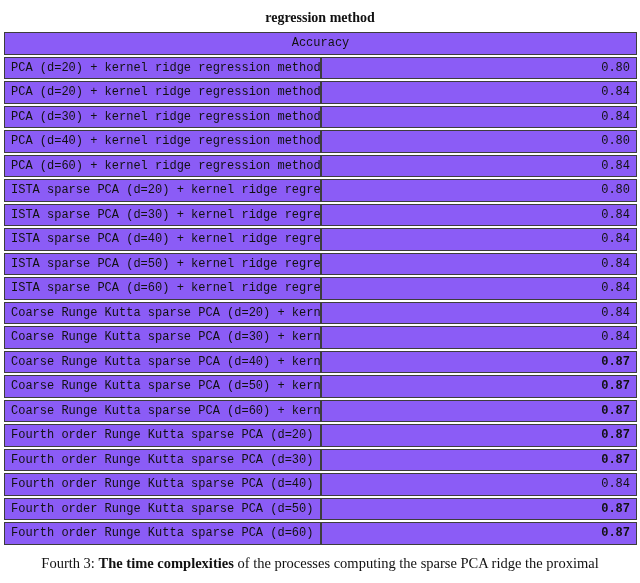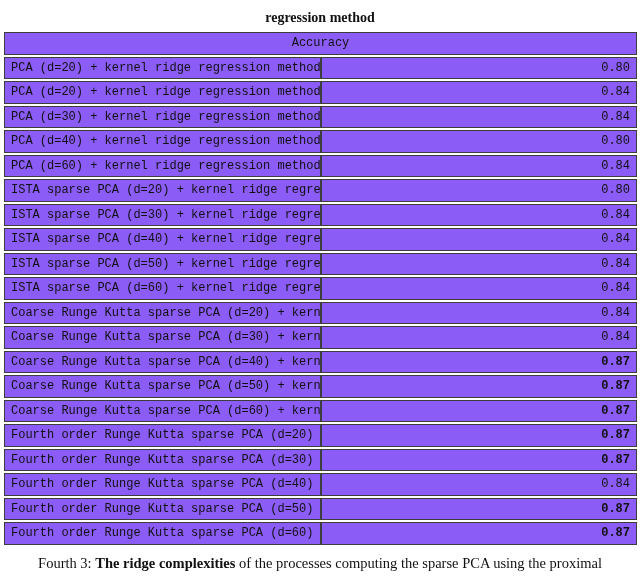--- a/index.html
+++ b/index.html
@@ -160,16 +160,16 @@
           <td class="accuracy-cell bold">0.87</td>
         </tr>
         <tr>
           <td class="method-cell">Fourth order Runge Kutta sparse PCA (d=60) + kernel ridge regression method</td>
           <td class="accuracy-cell bold">0.87</td>
         </tr>
       </tbody>
   </table>
 
   <div class="caption">
-    <span>Fourth 3: </span><span class="bold-part">The ridge complexities</span><span> of the processes computing the sparse PCA using the proximal</span>
+    <span>Fourth 3: </span><span class="bold-part">The time complexities</span><span> of the processes computing the sparse PCA ridge the proximal</span>
   </div>
 
 </div>
 
 </body></html>

